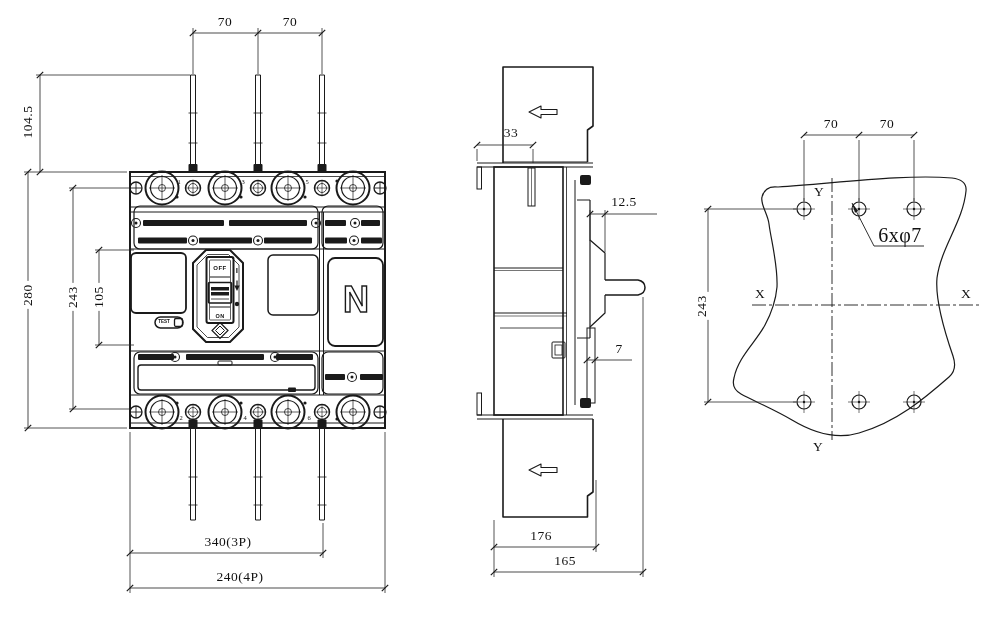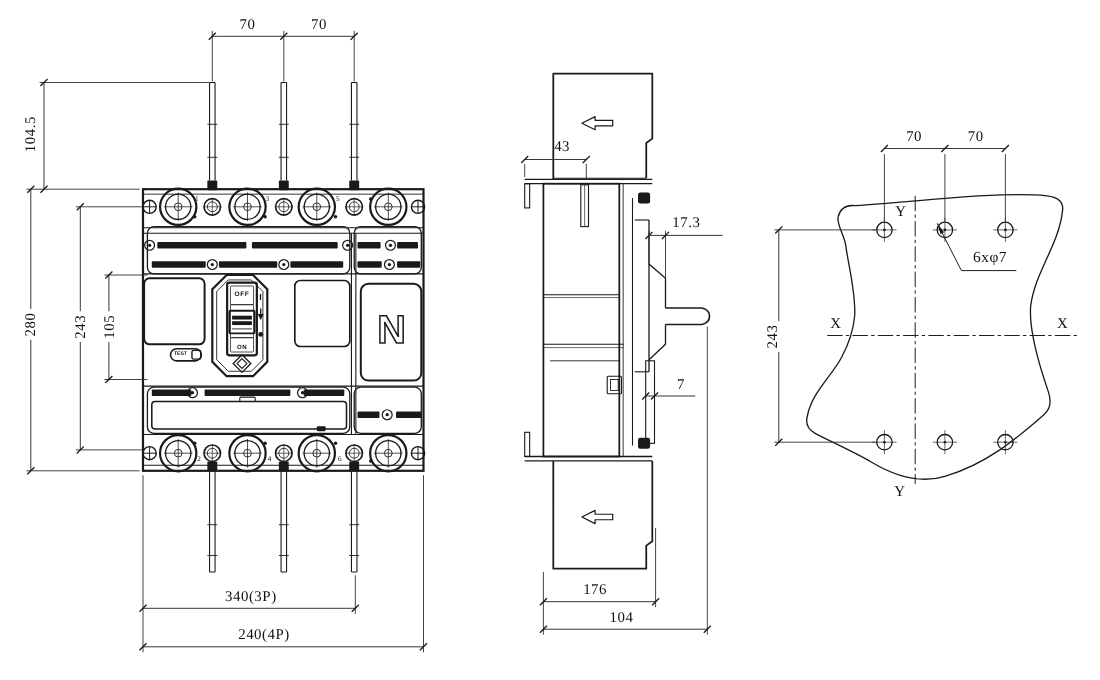--- a/index.html
+++ b/index.html
@@ -352,30 +352,30 @@
 
   <div class="dl" style="left:225px;top:22px">70</div>
   <div class="dl" style="left:290px;top:22px">70</div>
   <div class="dl rot" style="left:28px;top:122px">104.5</div>
   <div class="dl rot bg" style="left:28px;top:295px">280</div>
   <div class="dl rot bg" style="left:73px;top:297px">243</div>
   <div class="dl rot bg" style="left:99px;top:297px">105</div>
   <div class="dl" style="left:228px;top:542px">340(3P)</div>
   <div class="dl" style="left:240px;top:577px">240(4P)</div>
 
-  <div class="dl" style="left:511px;top:133px">43</div>
-  <div class="dl" style="left:624px;top:202px">17.3</div>
+  <div class="dl" style="left:511px;top:133px">33</div>
+  <div class="dl" style="left:624px;top:202px">12.5</div>
   <div class="dl" style="left:619px;top:349px">7</div>
   <div class="dl" style="left:541px;top:536px">176</div>
-  <div class="dl" style="left:565px;top:561px">104</div>
+  <div class="dl" style="left:565px;top:561px">165</div>
 
   <div class="dl" style="left:831px;top:124px">70</div>
   <div class="dl" style="left:887px;top:124px">70</div>
   <div class="dl rot bg" style="left:702px;top:306px">243</div>
-  <div class="dl" style="left:900px;top:235px;font-size:14px">6xφ7</div>
+  <div class="dl" style="left:900px;top:235px;font-size:20px">6xφ7</div>
   <div class="dl" style="left:760px;top:294px">X</div>
   <div class="dl" style="left:966px;top:294px">X</div>
   <div class="dl" style="left:819px;top:192px">Y</div>
   <div class="dl" style="left:818px;top:447px">Y</div>
 
   <div class="dl sm" style="left:220px;top:268px;font-size:6px">OFF</div>
   <div class="dl sm" style="left:220px;top:317px;font-size:5.5px">ON</div>
   <div class="dl sm" style="left:164px;top:322px;font-size:4.6px;letter-spacing:0">TEST</div>
   <div class="dl sm" style="left:237px;top:271px;font-size:8px">I</div>
 

